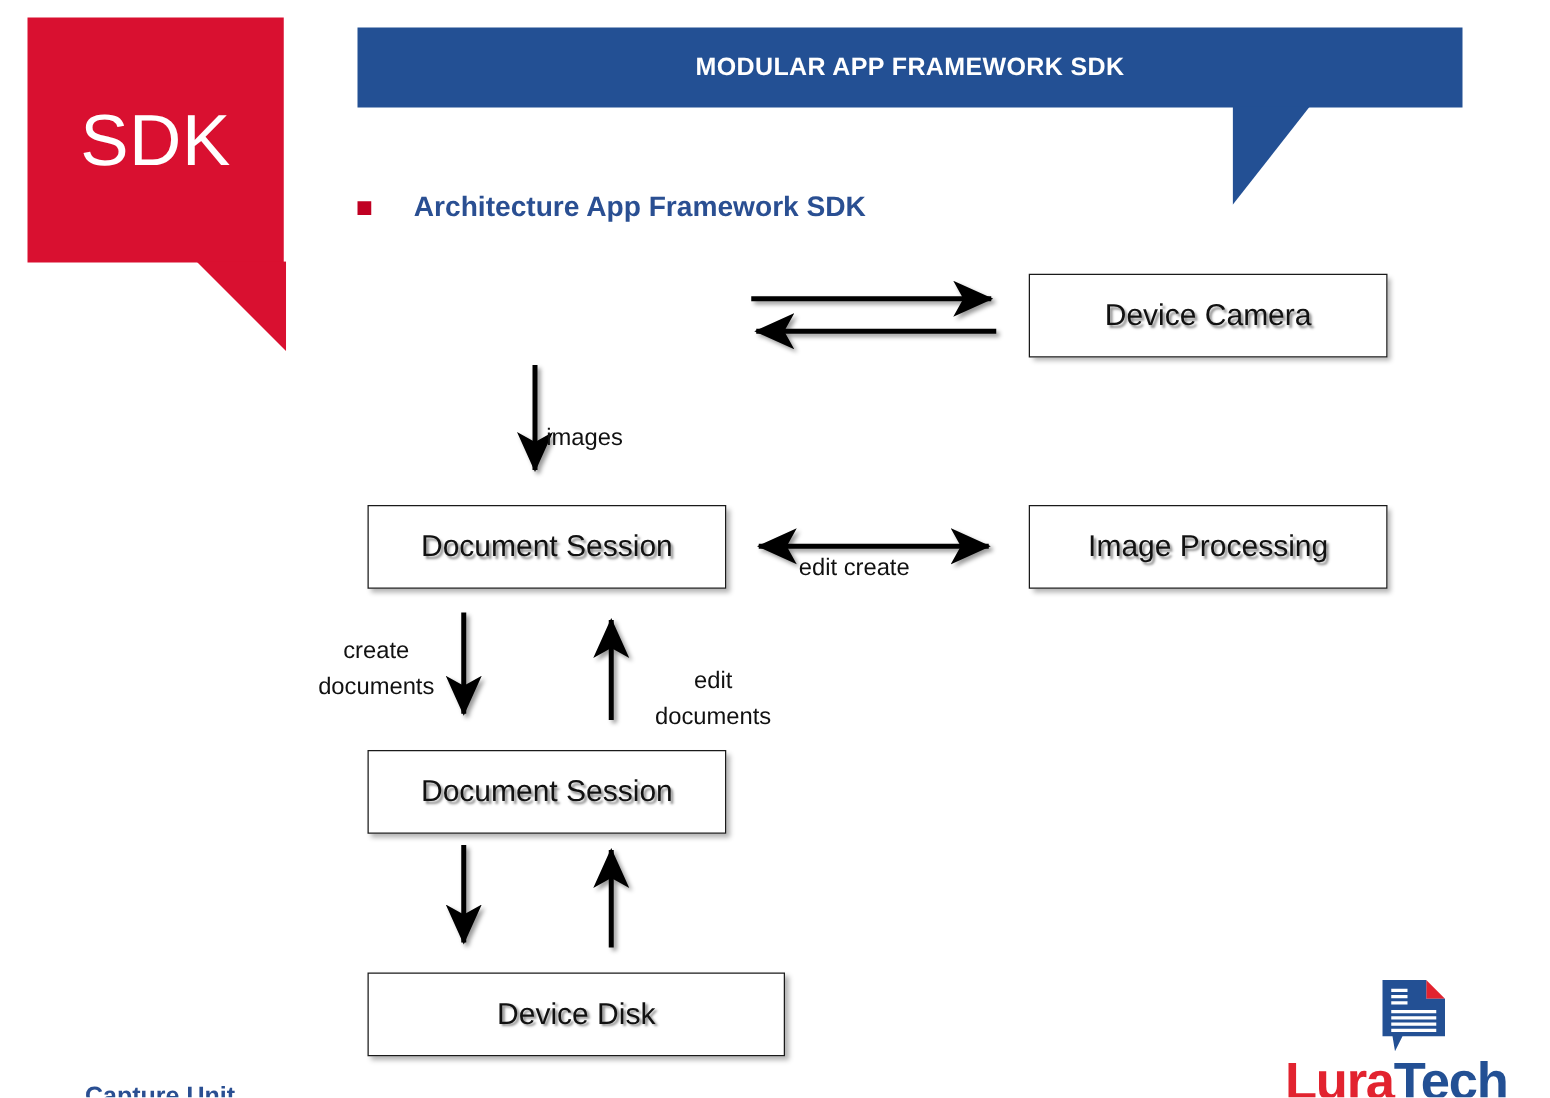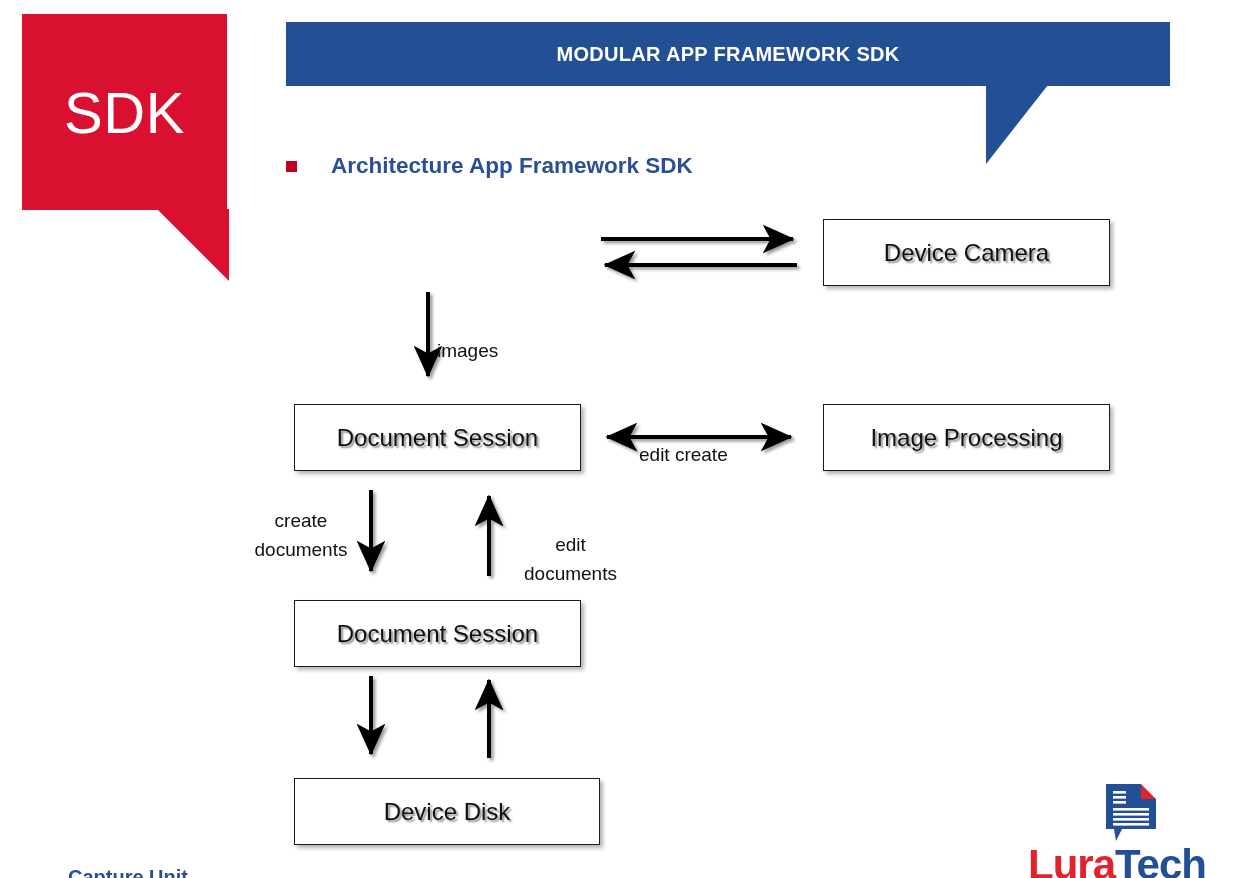--- a/index.html
+++ b/index.html
@@ -138,21 +138,21 @@
     font-family: "Liberation Sans", sans-serif;
     text-shadow: 2px 2px 2px rgba(0,0,0,0.45);
     white-space: nowrap;
   }
 
   #node-capture-service  { left: 294px; top: 219px; width: 287px; height: 67px; }
   #node-device-camera    { left: 823px; top: 219px; width: 287px; height: 67px; }
   #node-document-session { left: 294px; top: 404px; width: 287px; height: 67px; }
   #node-image-processing { left: 823px; top: 404px; width: 287px; height: 67px; }
   #node-document-manager { left: 294px; top: 600px; width: 287px; height: 67px; }
-  #node-device-disk      { left: 294px; top: 778px; width: 306px; height: 67px; }
+  #node-device-disk      { left: 294px; top: 778px; width: 334px; height: 67px; }
 
   
   #connectors {
     position: absolute;
     left: 0;
     top: 0;
     width: 1240px;
     height: 878px;
     pointer-events: none;
   }

